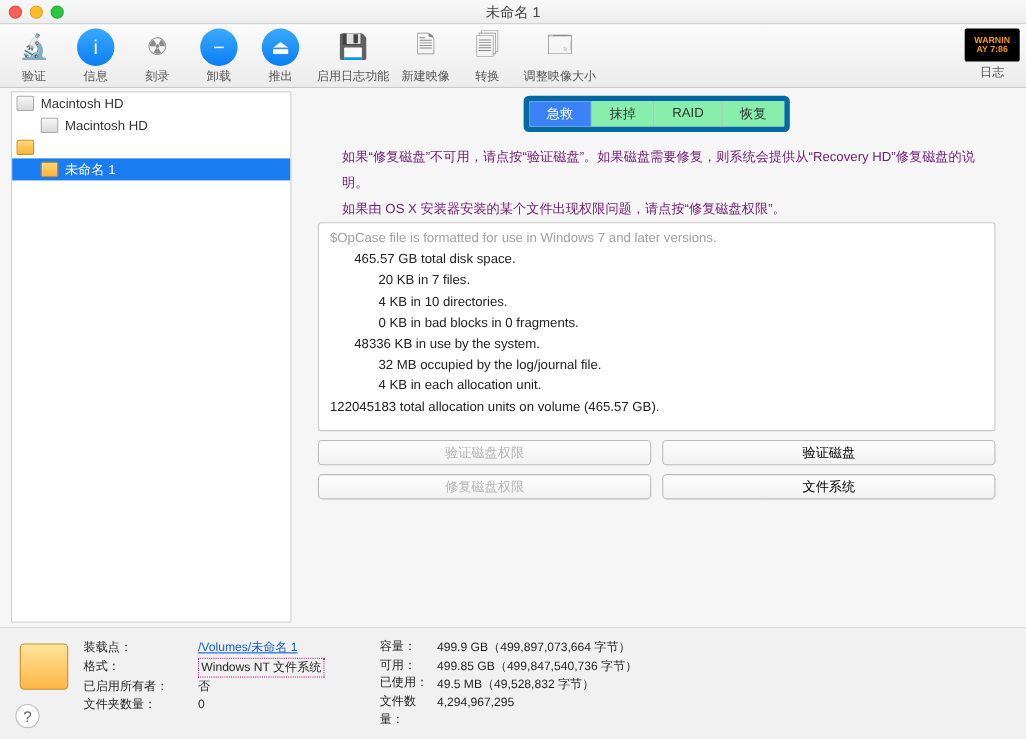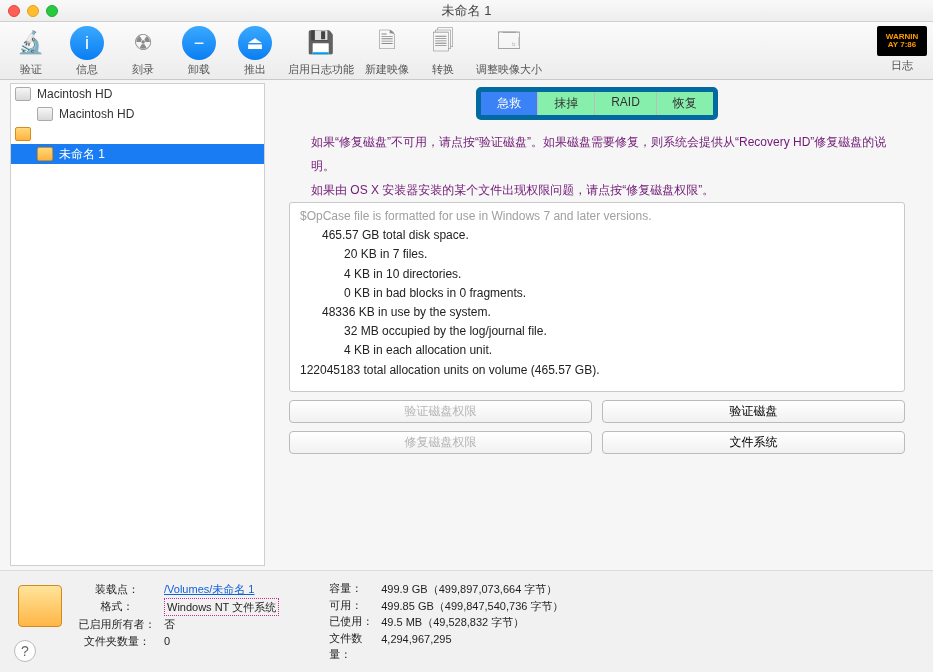--- a/index.html
+++ b/index.html
@@ -53,21 +53,21 @@
 
     .btn-row { display: flex; margin: 8px 18px 0; gap: 10px; }
     .btn-row .btn { flex: 1; text-align: center; }
     .btn-row .btn.disabled { color: #b5b5b5; }
 
     
     .footer { display: flex; align-items: flex-start; padding: 10px 18px; gap: 14px; border-top: 1px solid #dcdcdc; background: #f1f1f1; }
     .vol-ico { width: 44px; height: 42px; border-radius: 4px; background: linear-gradient(#ffe49a,#ffb646); border: 1px solid #d08b1e; margin-top: 4px; }
     .info-cols { display: flex; gap: 50px; font-size: 11px; color: #1e1e1e; }
     .kv { display: flex; line-height: 1.5; }
-    .kv .k { width: 82px; text-align: center; margin-right: 6px; }
+    .kv .k { width: 82px; text-align: left; margin-right: 22px; }
     .kv2 .k { width: 46px; text-align: left; margin-right: 6px; font-family: Liberation Mono, monospace; }
     .link { color: #1260d8; text-decoration: underline; }
     .mag { border: 1px dotted #c02f8a; padding: 0 2px; }
     .help-btn { position: absolute; left: 14px; bottom: 10px; width: 22px; height: 22px; border: 1px solid #bbb; border-radius: 50%; background: #fff; display: flex; align-items: center; justify-content: center; font-size: 14px; color: #666; }
   </style>
 </head>
 <body>
 
 <div class="titlebar">
   <div class="traffic">

